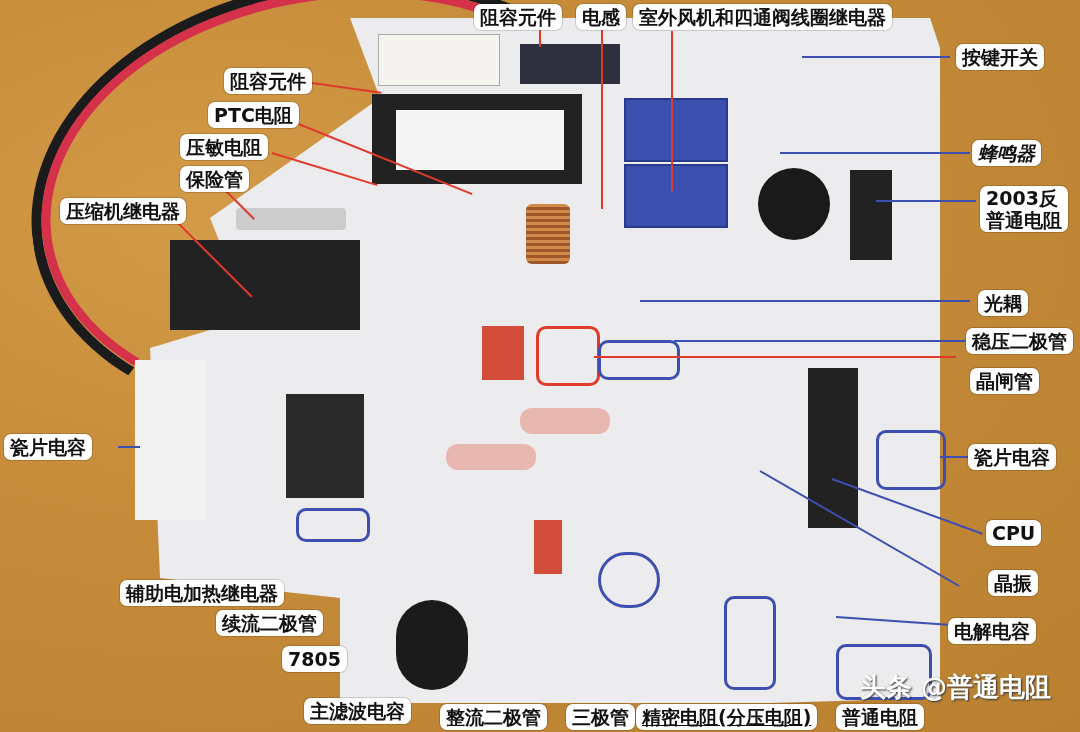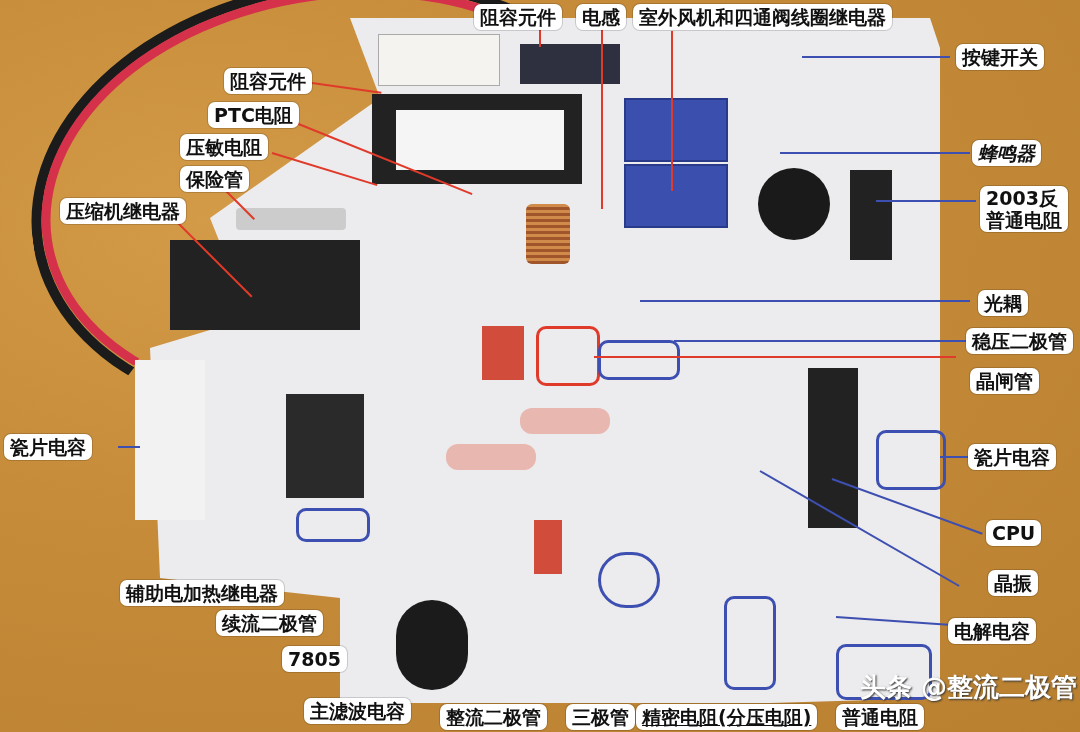--- a/index.html
+++ b/index.html
@@ -113,13 +113,13 @@
 
 <div class="label" style="left:120px;top:580px;">辅助电加热继电器</div>
 <div class="label" style="left:216px;top:610px;">续流二极管</div>
 <div class="label" style="left:282px;top:646px;">7805</div>
 <div class="label" style="left:304px;top:698px;text-align:right;">主滤波电容</div>
 <div class="label" style="left:440px;top:704px;">整流二极管</div>
 <div class="label" style="left:566px;top:704px;">三极管</div>
 <div class="label" style="left:636px;top:704px;text-decoration:underline;">精密电阻(分压电阻)</div>
 <div class="label" style="left:836px;top:704px;">普通电阻</div>
 
-<div class="watermark">头条 @整流二极管</div>
+<div class="watermark">头条 @普通电阻</div>
 
 </body></html>

